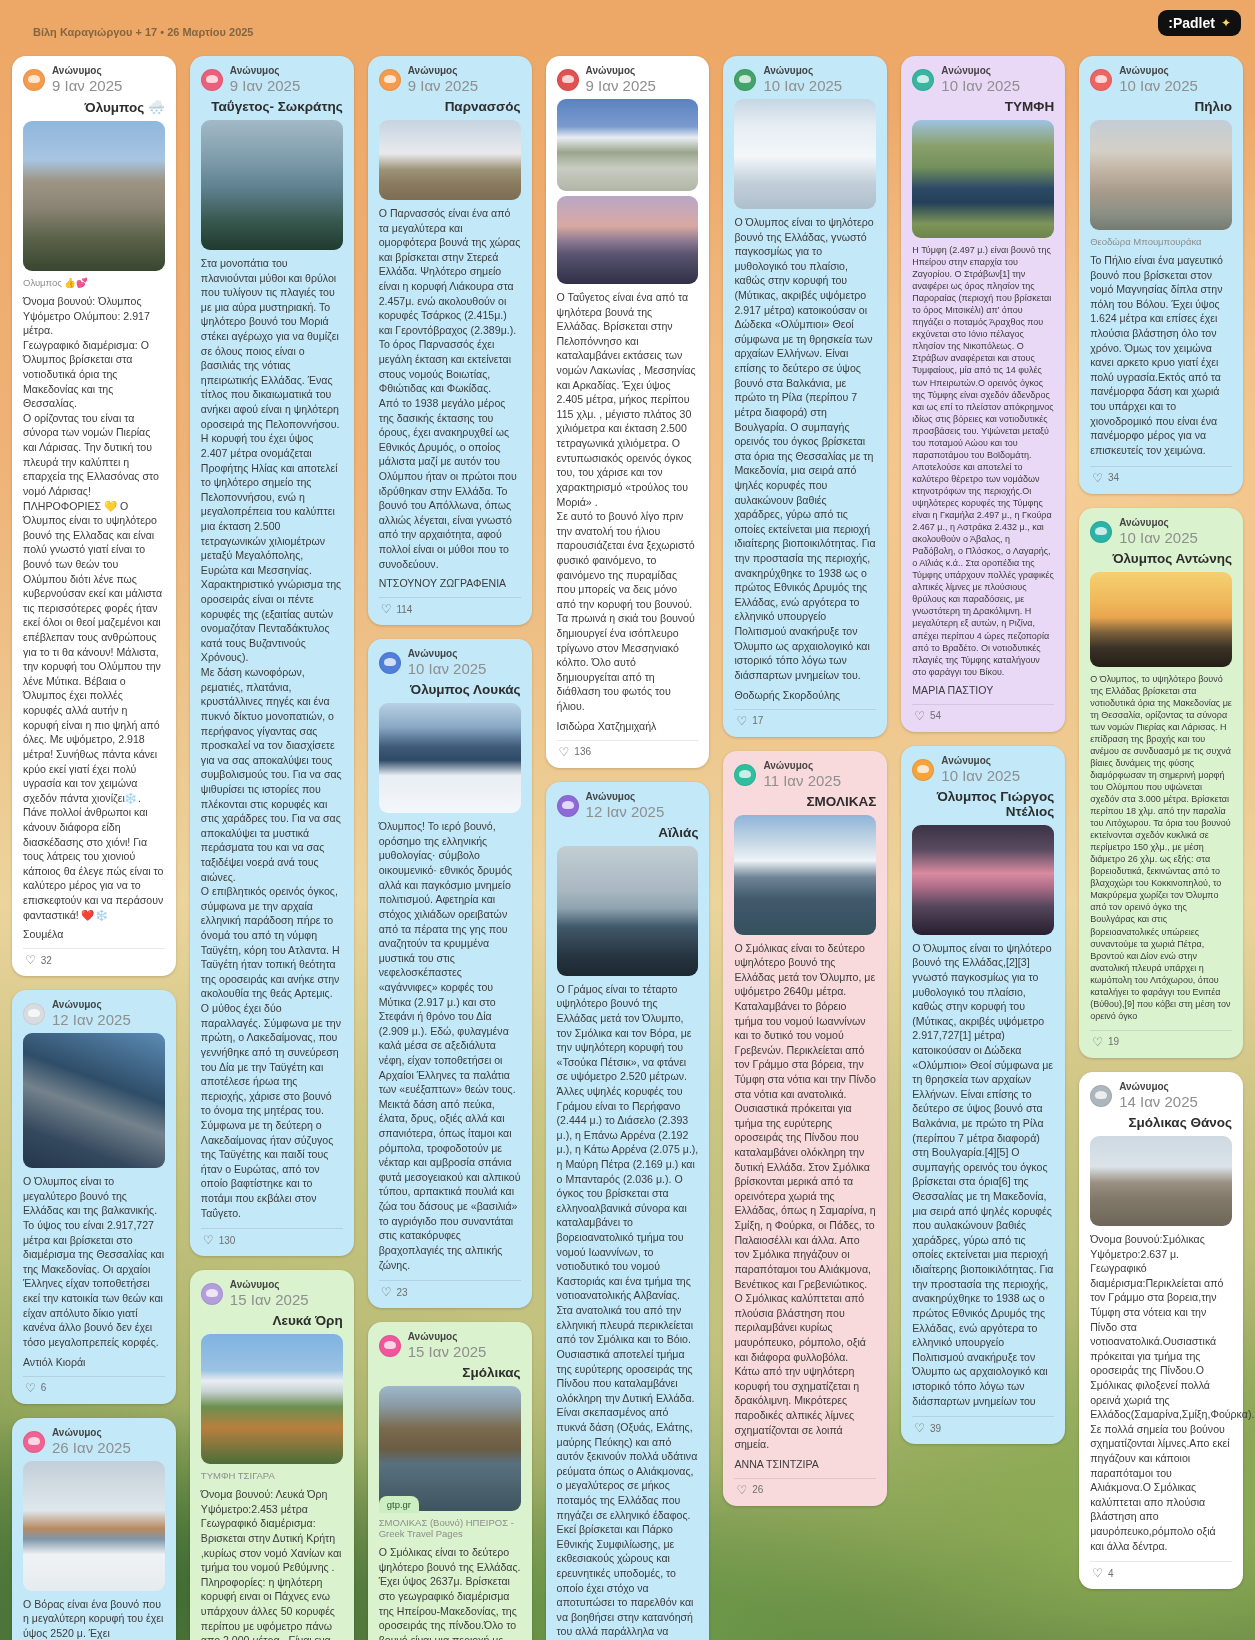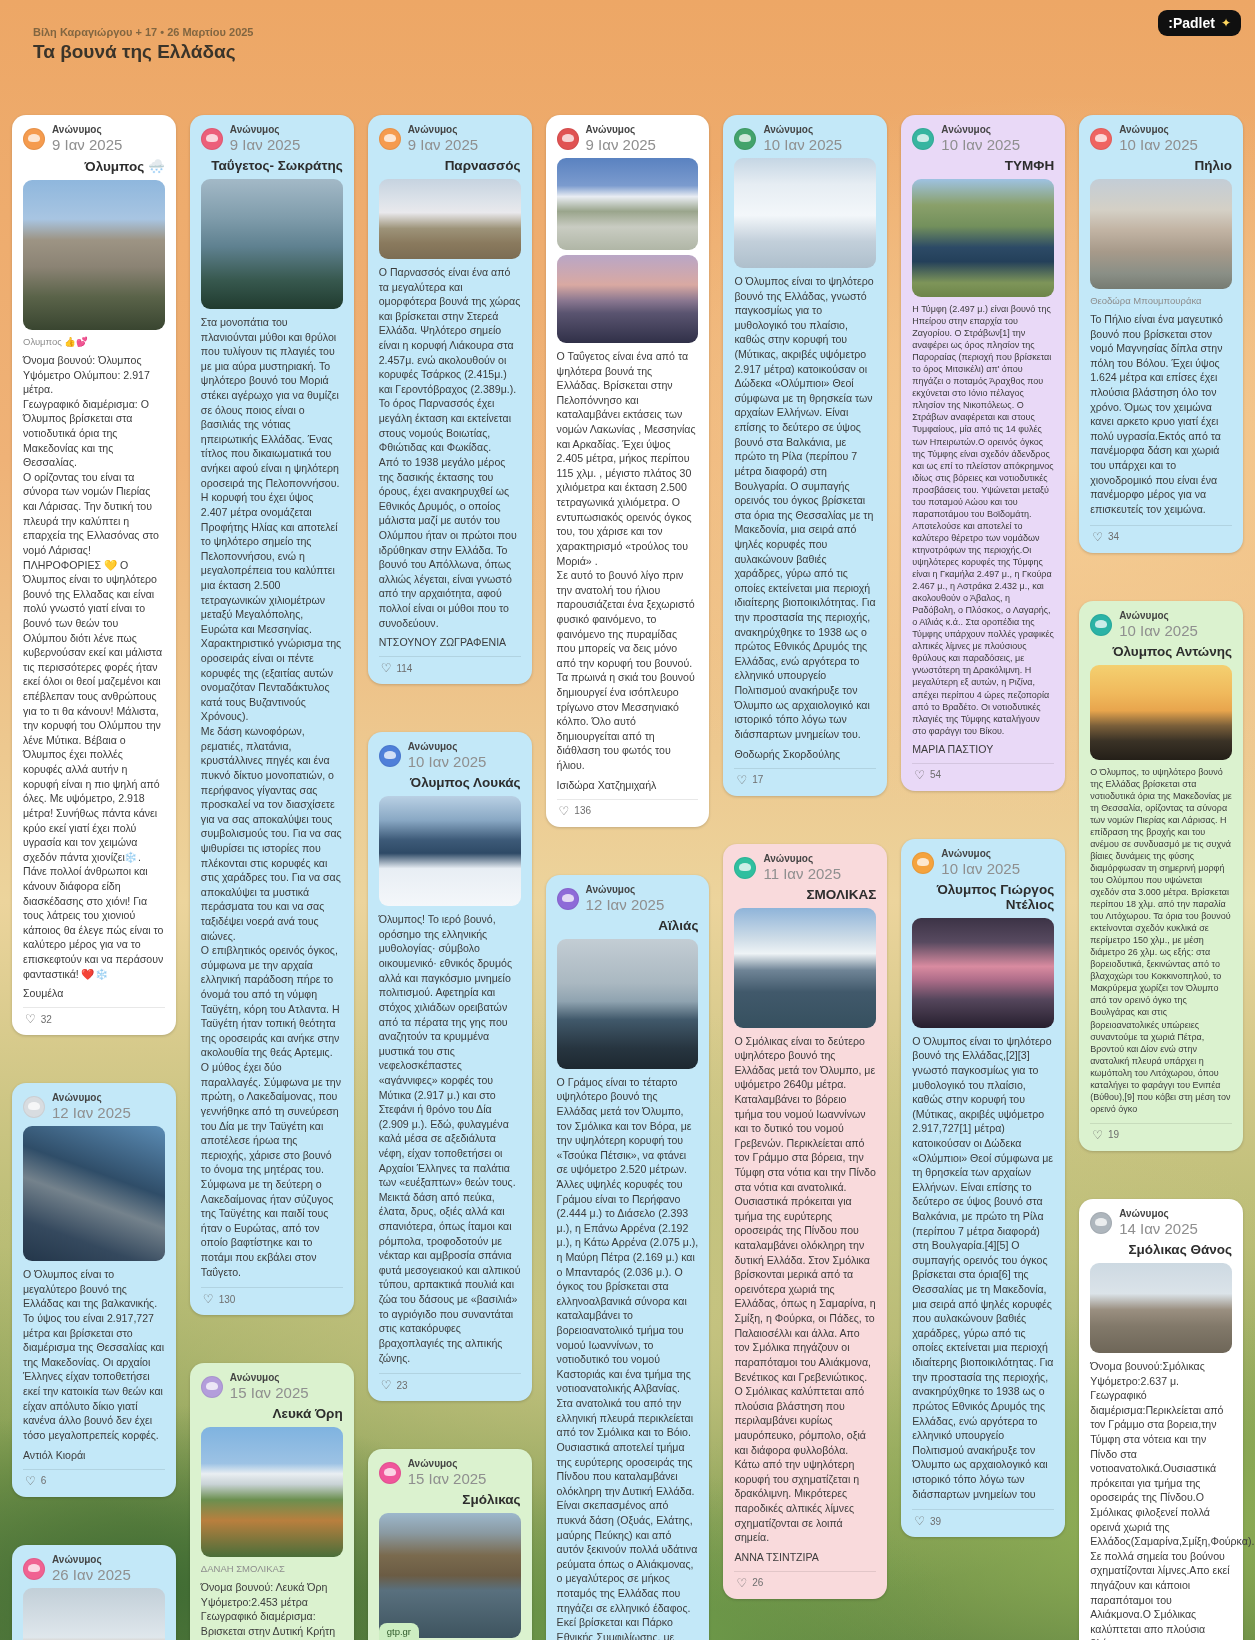--- a/index.html
+++ b/index.html
@@ -15,21 +15,21 @@
       linear-gradient(180deg,#eda766 0%,#efb277 28%,#ecd49c 55%,#b8bc74 76%,#7d9a4e 90%,#5d8040 100%);
   }
   .topbar{position:relative;padding:26px 18px 10px 33px;}
   .byline{font-size:11px;color:#6f5a3a;font-weight:bold;opacity:.85;}
   .page-title{font-size:19px;font-weight:bold;color:#3a342a;margin-top:3px;}
   .padlet-logo{position:absolute;top:10px;right:14px;background:#101010;color:#fff;
     border-radius:9px;padding:5px 10px;font-size:14px;font-weight:bold;display:flex;align-items:center;gap:6px;}
   .padlet-logo .sparkle{color:#ffd75e;font-size:12px;}
   .board{display:flex;gap:14px;padding:8px 12px 0 12px;align-items:flex-start;}
   .col{flex:1;min-width:0;display:flex;flex-direction:column;gap:14px;}
-  .card{border-radius:14px;background:#fff;box-shadow:0 1px 3px rgba(0,0,0,.18);padding:9px 11px 6px 11px;margin-top:34px;}
+  .card{border-radius:14px;background:#fff;box-shadow:0 1px 3px rgba(0,0,0,.18);padding:9px 11px 6px 11px;}
   .bg-white{background:#ffffff;}
   .bg-blue{background:#c3e8f8;}
   .bg-green{background:#dbf2cf;}
   .bg-pink{background:#f9dadc;}
   .bg-purple{background:#e9d9f7;}
   .card-head{display:flex;align-items:center;gap:7px;margin-bottom:4px;}
   .avatar{width:22px;height:22px;border-radius:50%;flex:none;
     background:#ccc;position:relative;box-shadow:inset 0 0 0 1px rgba(0,0,0,.06);}
   .avatar::after{content:"";position:absolute;left:5px;top:6px;width:12px;height:8px;border-radius:50% 50% 40% 40%;
     background:rgba(255,255,255,.75);}
@@ -65,21 +65,20 @@
   .ph-oly-delios{background:linear-gradient(180deg,#3c3346 0%,#584a60 22%,#d98ba0 44%,#b06e8a 56%,#55465c 74%,#261f2e 100%);height:110px;}
   .ph-pilio{background:linear-gradient(180deg,#c3cdd6 0%,#d4d0c6 28%,#c2b4a4 46%,#a79a8a 66%,#8a8f86 86%,#767b72 100%);height:110px;}
   .ph-oly-sunset{background:linear-gradient(180deg,#f4d070 0%,#f0b95c 30%,#e8a54d 48%,#7a5f3a 64%,#3a3226 80%,#241f18 100%);height:95px;}
   .ph-smol-thanos{background:linear-gradient(180deg,#cdd9e2 0%,#dbe3e9 34%,#9a8f80 52%,#82796a 70%,#6e6658 100%);height:90px;}
 </style>
 </head>
 <body>
 
 <div class="topbar">
   <div class="byline">Βίλη Καραγιώργου + 17 • 26 Μαρτίου 2025</div>
-  <div class="page-title">Τα βουνά της Ελλάδας</div>
   <div class="padlet-logo">
     <span>:Padlet</span>
     <span class="sparkle">✦</span>
   </div>
 </div>
 
 <div class="board">
     <div class="col">
       <div class="card bg-white">
     <div class="card-head">
@@ -170,21 +169,21 @@
       <div class="avatar" style="background: rgb(179, 157, 219);"></div>
       <div>
         <div class="author">Ανώνυμος</div>
         <div class="date">15 Ιαν 2025</div>
       </div>
     </div>
     <div class="post-title">Λευκά Όρη</div>
     <div class="post-images">
           <div class="post-img ph-lefka"></div>
         </div>
-    <div class="caption">ΔΑΝΑΗ ΣΜΟΛΙΚΑΣ</div>
+    <div class="caption">ΤΥΜΦΗ ΤΣΙΓΑΡΑ</div>
     <div class="post-body">Όνομα βουνού: Λευκά Όρη
 Υψόμετρο:2.453 μέτρα
 Γεωγραφικό διαμέρισμα: Βρισκεται στην Δυτική Κρήτη ,κυρίως στον νομό Χανίων και τμήμα του νομού Ρεθύμνης .
 Πληροφορίες: η ψηλότερη κορυφή ειναι οι Πάχνες ενω υπάρχουν άλλες 50 κορυφές περίπου με υφόμετρο πάνω απο 2.000 μέτρα . Είναι ενα βουνο αρκετά δύσκολο στην ορειβασία γιατί έχει μονοπάτια με χαλίκια και πέτρες. Όμως όταν φτάσεις στην κορυφή η θέα είναι πραγματικά μαγευτική γιατι βλέπεις και προς το Κρητικό αλλά και προς το Λυβικό πέλαγος !!!!!!!!!!</div>
 
   </div>
     </div>
     <div class="col">
       <div class="card bg-blue">
     <div class="card-head">

